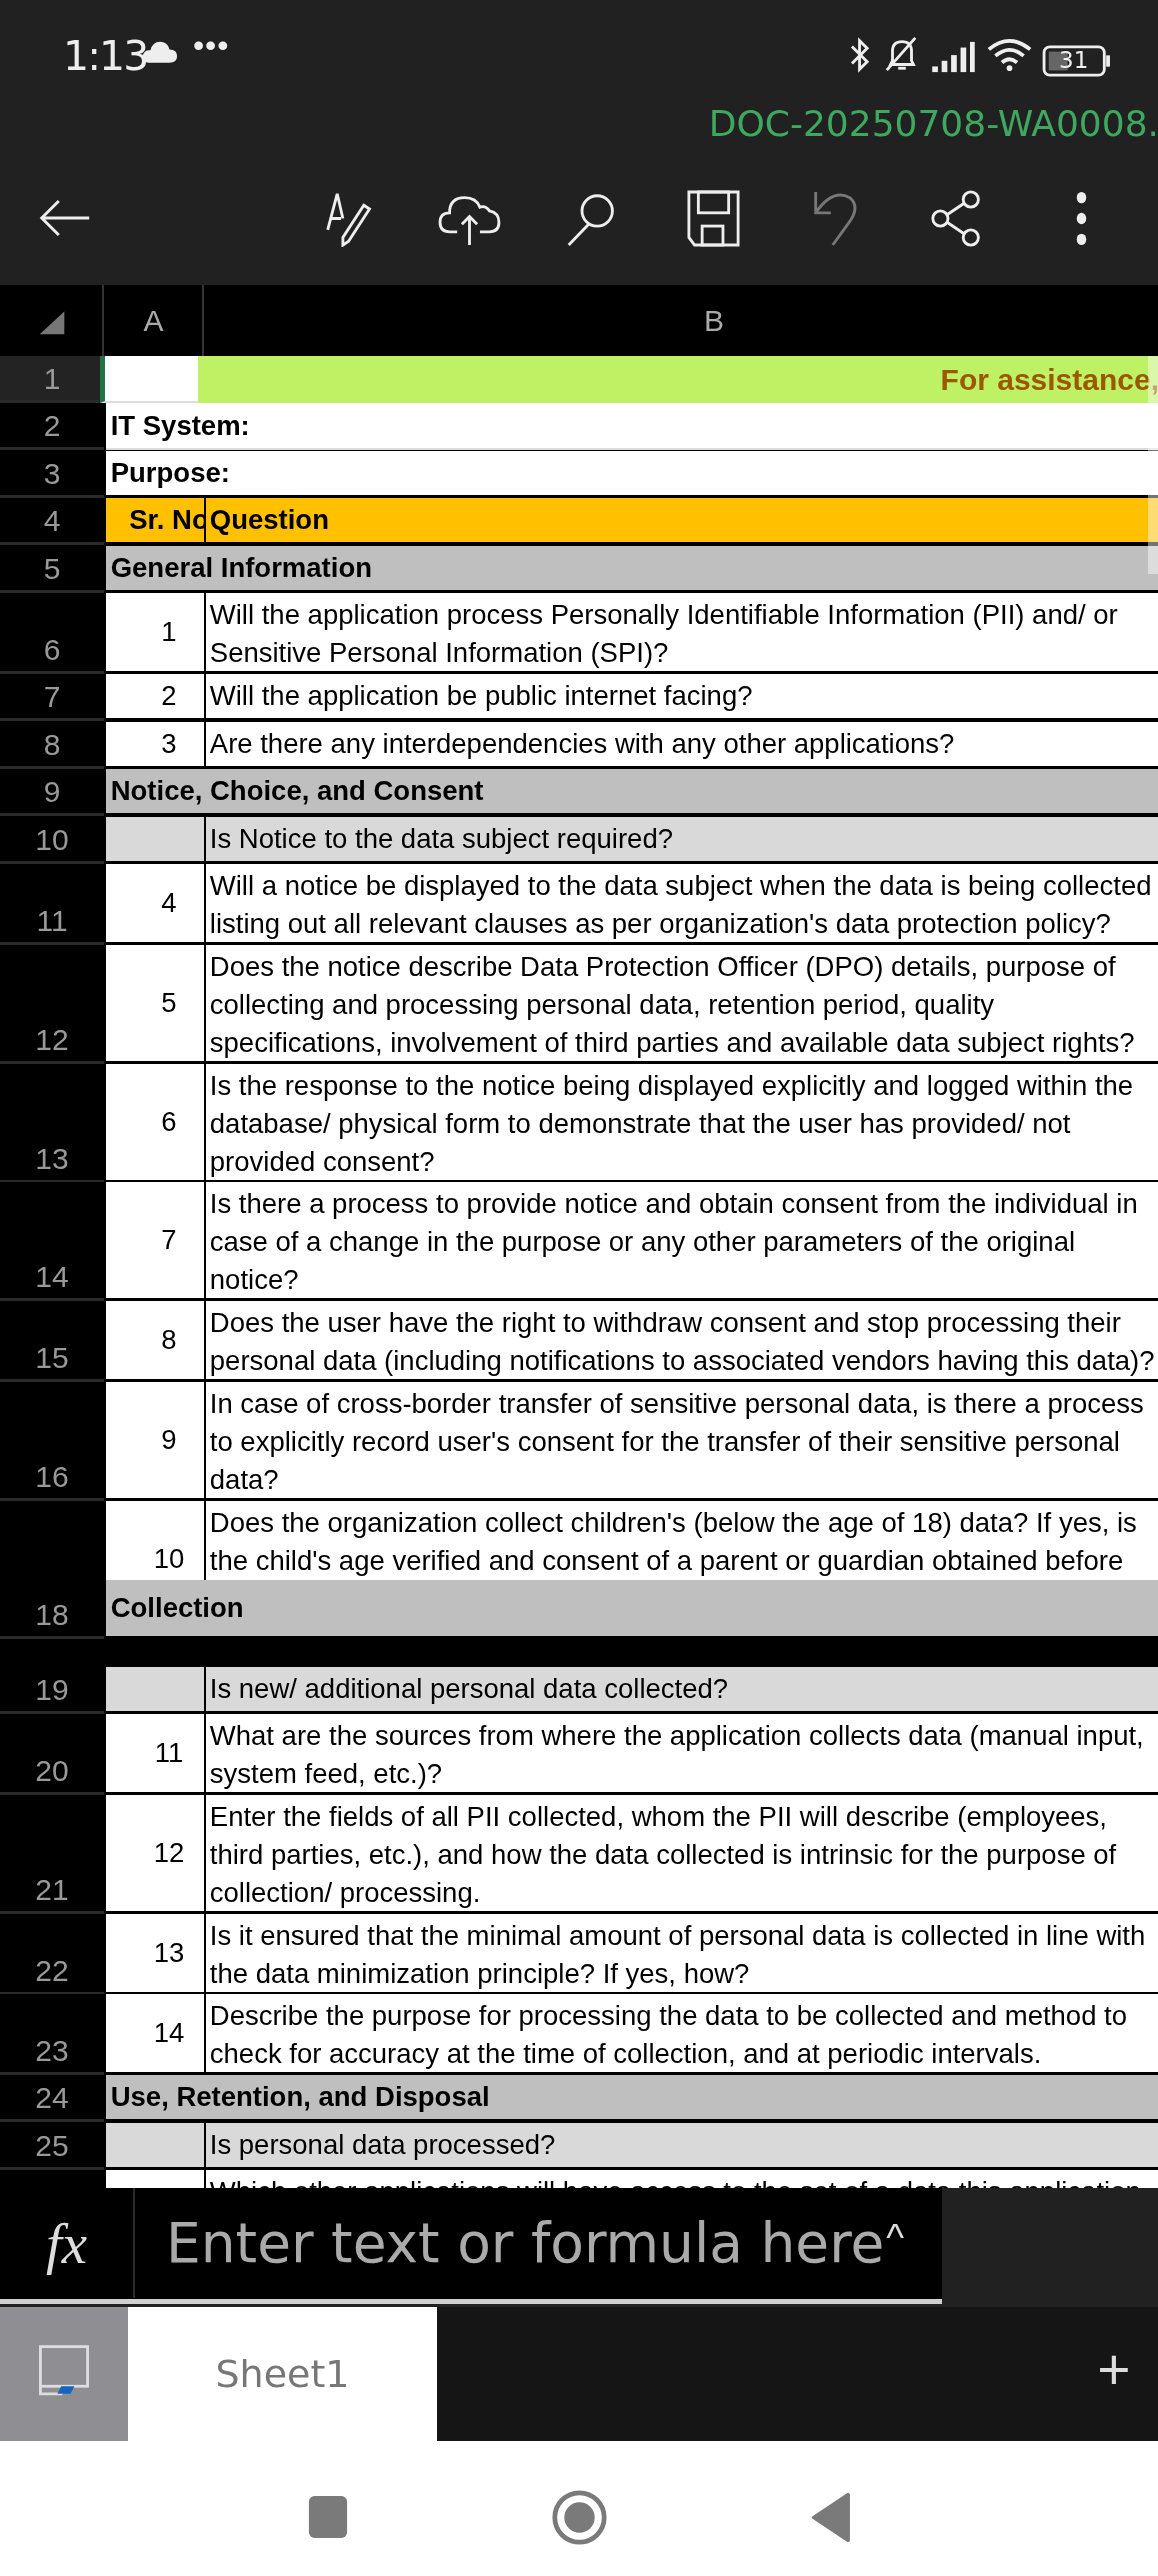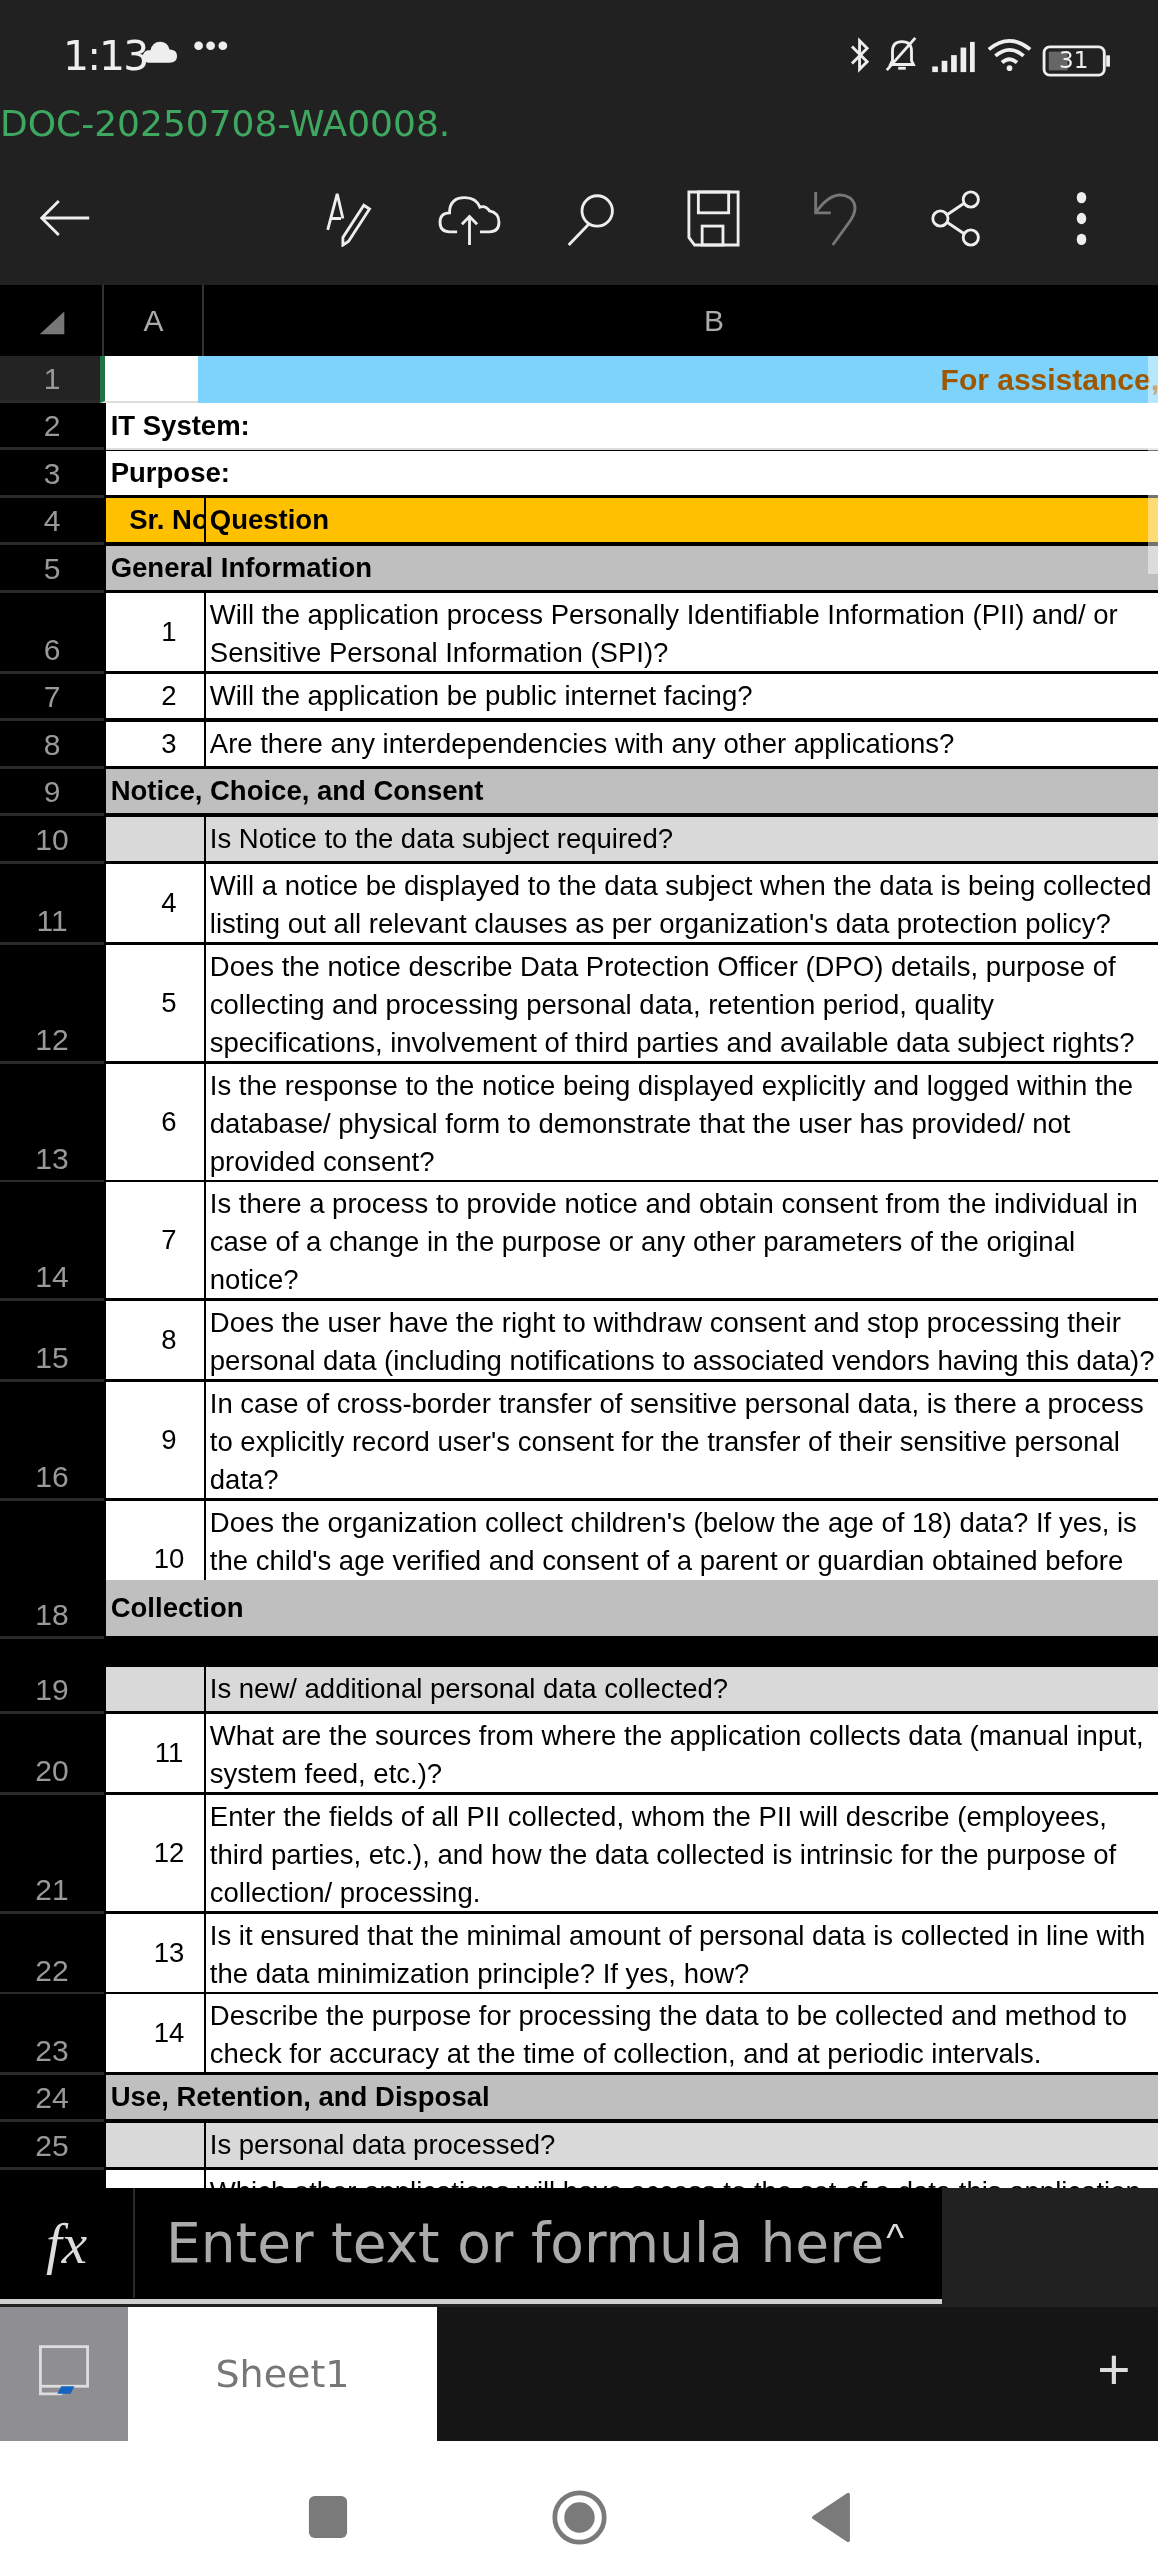--- a/index.html
+++ b/index.html
@@ -7,21 +7,21 @@
   body { position: relative; font-family: "Liberation Sans", sans-serif; }
 
   
   .statusbar { position: absolute; left: 0; top: 0; width: 1159px; height: 104px; background: #212121; color: #eee; }
   .sb-time { position: absolute; left: 63px; top: 32px; font-size: 41px; font-family: "DejaVu Sans", sans-serif; letter-spacing: -1.9px; color: #eee; }
   .sb-cloud { position: absolute; left: 141px; top: 38px; }
   .sb-dots { position: absolute; left: 193px; top: 26.6px; font-size: 32px; color: #eee; letter-spacing: 0.9px; }
   .sb-right { position: absolute; right: 47px; top: 34px; display: flex; align-items: flex-end; gap: 9.5px; }
 
   
-  .doc-title { position: absolute; left: 0; top: 103px; width: 1159px; text-align: left; font-size: 36px; color: #3ea860; font-family: "DejaVu Sans", sans-serif; letter-spacing: 0px; }
+  .doc-title { position: absolute; left: 0; top: 103px; width: 1159px; text-align: right; font-size: 36px; color: #3ea860; font-family: "DejaVu Sans", sans-serif; letter-spacing: 0px; }
 
   
   .toolbar { position: absolute; left: 0; top: 180px; width: 1159px; height: 104px; }
   .tb-btn { position: absolute; top: 0; width: 76px; height: 76px; display: flex; align-items: center; justify-content: center; }
 
   
   .grid { position: absolute; left: 0; top: 285px; width: 1159px; height: 1903px; background: #000; overflow: hidden; }
   .col-header { position: absolute; left: 0; top: 0; width: 1159px; height: 71px; background: #000; }
   .corner { position: absolute; left: 0; top: 0; width: 104px; height: 71px; border-right: 2.8px solid #333; }
   .col-h { position: absolute; top: 0; height: 71px; color: #aaa; font-size: 30px; display: flex; align-items: center; justify-content: center; font-family: "Liberation Sans", sans-serif; }
@@ -33,21 +33,21 @@
   .row { position: absolute; left: 0; width: 1159px; }
   .rn { position: absolute; left: 0; top: 0; bottom: 0; width: 104px; background: #000; color: #999; font-size: 30px; display: flex; align-items: flex-end; justify-content: center; padding-bottom: 3.8px; border-bottom: 3.8px solid #2a2a2a; }
   .rn.sel { background: #232323; }
   .cells { position: absolute; left: 106px; top: 0; bottom: 0; right: 0; }
   .cell { position: absolute; top: 0; bottom: 0; font-family: "Liberation Sans", sans-serif; font-size: 27.5px; color: #000; line-height: 38px; overflow: hidden; white-space: nowrap; padding-left: 28px; }
   .cA { left: 0; width: 98px; text-align: center; display: flex; align-items: center; justify-content: center; }
   .cB { left: 98px; right: -380px; padding-left: 3.8px; padding-top: 2.8px; border-left: 2.8px solid #000; }
   .span { left: 0; right: -380px; padding-left: 4.7px; display: flex; align-items: center; font-weight: bold; }
 
   .bg-white { background: #fff; }
-  .bg-yellow { background: #7dd3fc; }
+  .bg-yellow { background: #bef264; }
   .bg-orange { background: #ffc000; }
   .bg-gray { background: #bfbfbf; }
   .bg-lgray { background: #d9d9d9; }
   .bline { border-bottom: 3.8px solid #000; }
   .thin { border-bottom: 2.8px solid #ddd; }
 
   .row1-text { position: absolute; right: 0; top: 0; height: 47px; display: flex; align-items: center; font-weight: bold; color: #9c5700; font-size: 30px; white-space: nowrap; }
   .sel-cell { position: absolute; left: 0; top: 0; width: 98px; height: 47px; background: #fff; border-left: 5.7px solid #217346; border-bottom: 2.8px solid #ddd; margin-left: -5.7px; }
 
   .vscroll { position: absolute; right: 0; top: 71px; width: 11.4px; height: 218px; background: rgba(255,255,255,0.45); }

